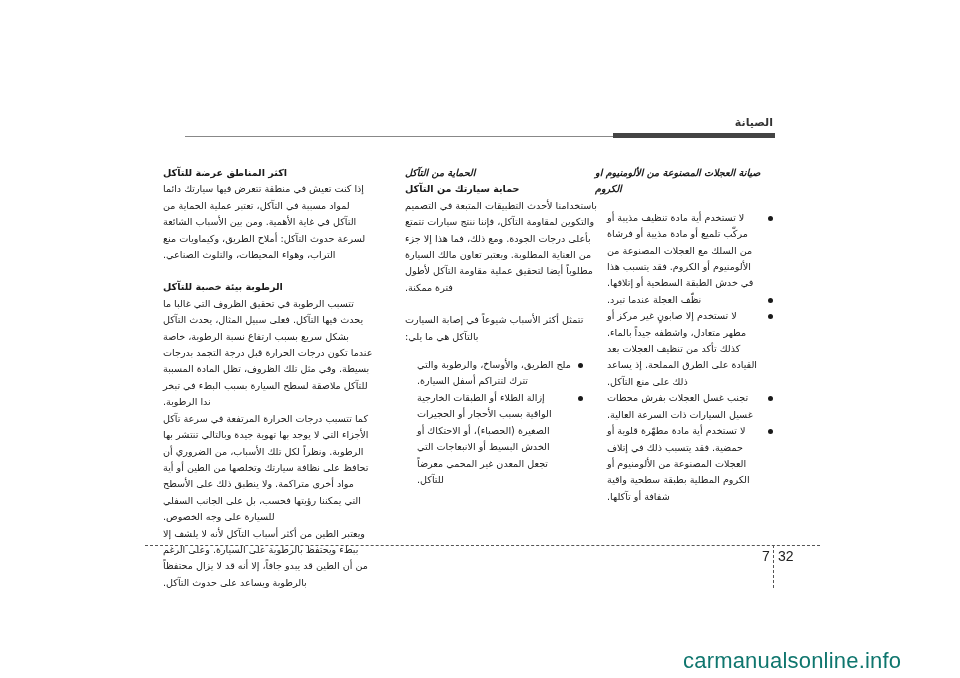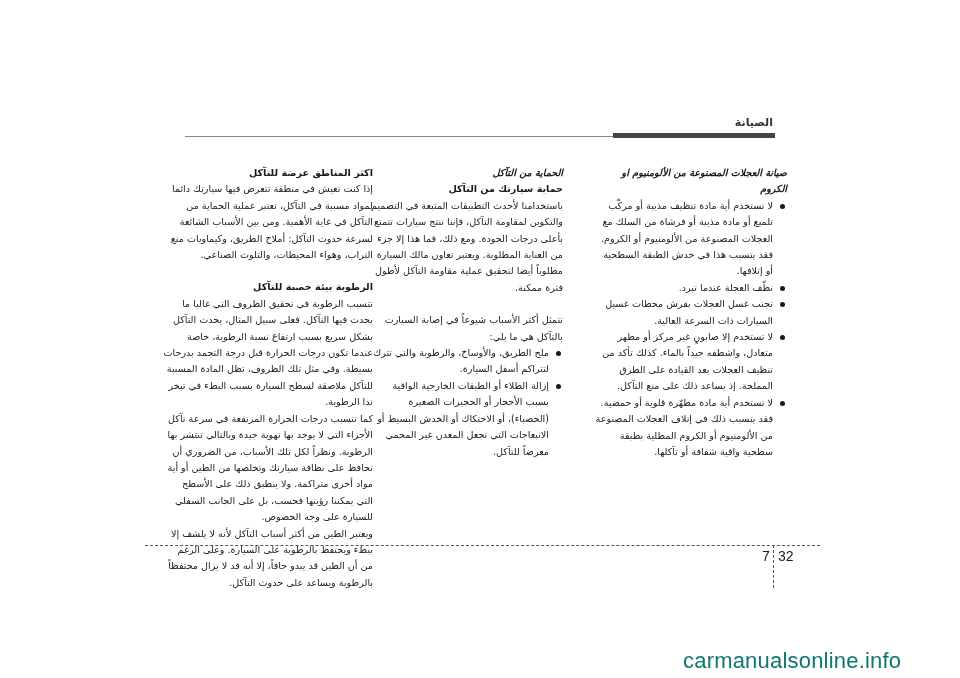--- a/index.html
+++ b/index.html
@@ -8,32 +8,32 @@
     font-family: "DejaVu Sans", sans-serif; color:#1a1a1a;
   }
   .section-title {
     position:absolute; right:187px; top:116px; font-size:11px; font-weight:bold; color:#333;
     direction:rtl;
   }
   .rule-thin { position:absolute; left:185px; top:136px; width:428px; height:1px; background:#888; }
   .rule-thick { position:absolute; left:613px; top:133px; width:162px; height:5px; background:#444; }
 
   .col {
-    position:absolute; top:165px; direction:rtl; text-align:right;
+    position:absolute; top:165px; direction:rtl; text-align:left;
     font-size:9.6px; line-height:16.4px; color:#1a1a1a;
   }
   .col-right { left:595px; width:192px; }
-  .col-mid   { left:371px; width:192px; }
+  .col-mid   { left:405px; width:192px; }
   .col-left  { left:163px; width:210px; }
 
   .h-italic { font-weight:bold; font-style:italic; }
   .h-bold { font-weight:bold; }
   .para { margin:0; }
   .gap { height:16px; }
-  ul.bul { list-style:none; margin:0; padding:0; }
+  ul.bul { list-style:none; margin:12px; padding:0; }
   ul.bul li { position:relative; padding-right:14px; }
   ul.bul li::before {
     content:""; position:absolute; right:2px; top:6px; width:5px; height:5px; border-radius:50%; background:#1a1a1a;
   }
 
   .dash-rule {
     position:absolute; left:145px; top:545px; width:675px; height:0;
     border-top:1px dashed #555;
   }
   .dash-vert {
@@ -58,22 +58,22 @@
   <div class="section-title">الصيانة</div>
   <div class="rule-thin"></div>
   <div class="rule-thick"></div>
 </div>
 
 <div class="col col-right">
   <div class="h-italic">صيانة العجلات المصنوعة من الألومنيوم او الكروم</div>
   <ul class="bul">
     <li>لا تستخدم أية مادة تنظيف مذيبة أو مركّب تلميع أو مادة مذيبة أو فرشاة من السلك مع العجلات المصنوعة من الألومنيوم أو الكروم. فقد يتسبب هذا في خدش الطبقة السطحية أو إتلافها.</li>
     <li>نظّف العجلة عندما تبرد.</li>
+    <li>لا تستخدم إلا صابونٍ غير مركز أو مطهر متعادل، واشطفه جيداً بالماء. كذلك تأكد من تنظيف العجلات بعد القيادة على الطرق المملحة. إذ يساعد ذلك على منع التآكل.</li>
     <li>تجنب غسل العجلات بفرش محطات غسيل السيارات ذات السرعة العالية.</li>
-    <li>لا تستخدم إلا صابونٍ غير مركز أو مطهر متعادل، واشطفه جيداً بالماء. كذلك تأكد من تنظيف العجلات بعد القيادة على الطرق المملحة. إذ يساعد ذلك على منع التآكل.</li>
     <li>لا تستخدم أية مادة مطهّرة قلوية أو حمضية. فقد يتسبب ذلك في إتلاف العجلات المصنوعة من الألومنيوم أو الكروم المطلية بطبقة سطحية واقية شفافة أو تآكلها.</li>
   </ul>
 </div>
 
 <div class="col col-mid">
   <div class="h-italic">الحماية من التآكل</div>
   <div class="h-bold">حماية سيارتك من التآكل</div>
   <p class="para">باستخدامنا لأحدث التطبيقات المتبعة في التصميم والتكوين لمقاومة التآكل، فإننا ننتج سيارات تتمتع بأعلى درجات الجودة. ومع ذلك، فما هذا إلا جزء من العناية المطلوبة. ويعتبر تعاون مالك السيارة مطلوباً أيضا لتحقيق عملية مقاومة التآكل لأطول فترة ممكنة.</p>
   <div class="gap"></div>
   <p class="para">تتمثل أكثر الأسباب شيوعاً في إصابة السيارت بالتآكل هي ما يلي:</p>

